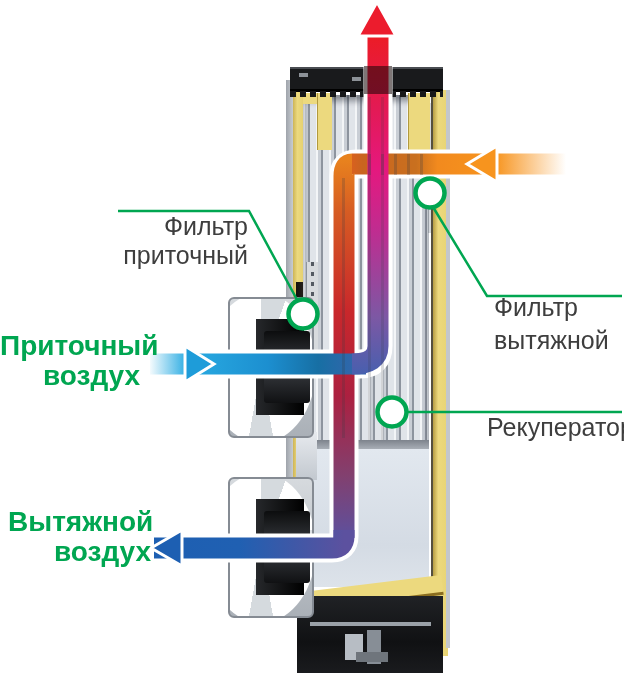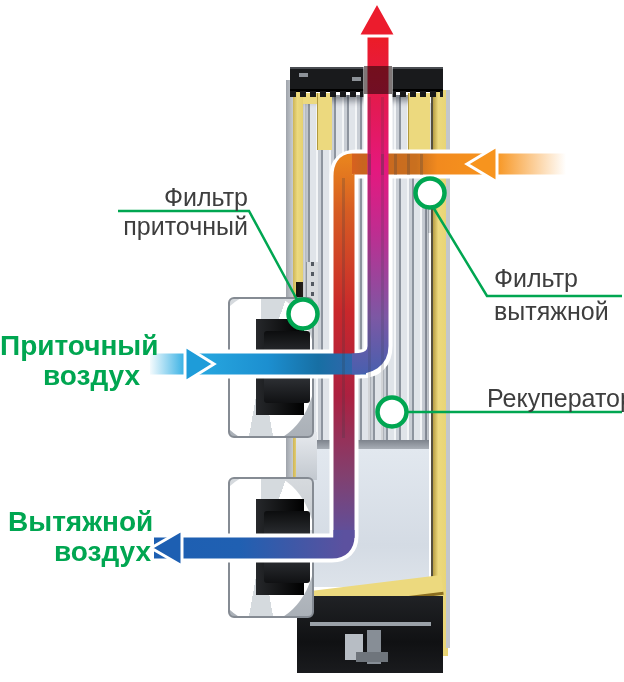--- a/index.html
+++ b/index.html
@@ -61,21 +61,21 @@
       #ffffff 170deg 250deg,#dde1e5 250deg 270deg,#ffffff 270deg 340deg,#d5dade 340deg 360deg);}
   .fan .motor-frame{position:absolute;right:8px;top:20px;width:48px;height:96px;
     background:linear-gradient(90deg,#26282b,#000);}
   .fan .motor{position:absolute;right:2px;top:32px;width:46px;height:72px;border-radius:3px;
     background:linear-gradient(180deg,#0c0d0e,#3a3d42 50%,#101113);}
 
   
   svg.overlay{position:absolute;left:0;top:0;}
 
   
-  .callout{position:absolute;color:#3e3e3e;font-size:25px;line-height:27px;white-space:nowrap;}
+  .callout{position:absolute;color:#3e3e3e;font-size:25px;line-height:27px;white-space:nowrap;margin-top:29px;}
   .ra{text-align:right;}
   .flow-label{position:absolute;color:#00A651;font-weight:bold;font-size:28px;line-height:30px;
     white-space:nowrap;text-align:right;}
 </style>
 </head>
 <body>
 
 <div class="stage">
 
   <div class="abs unit-edge-left"></div>

